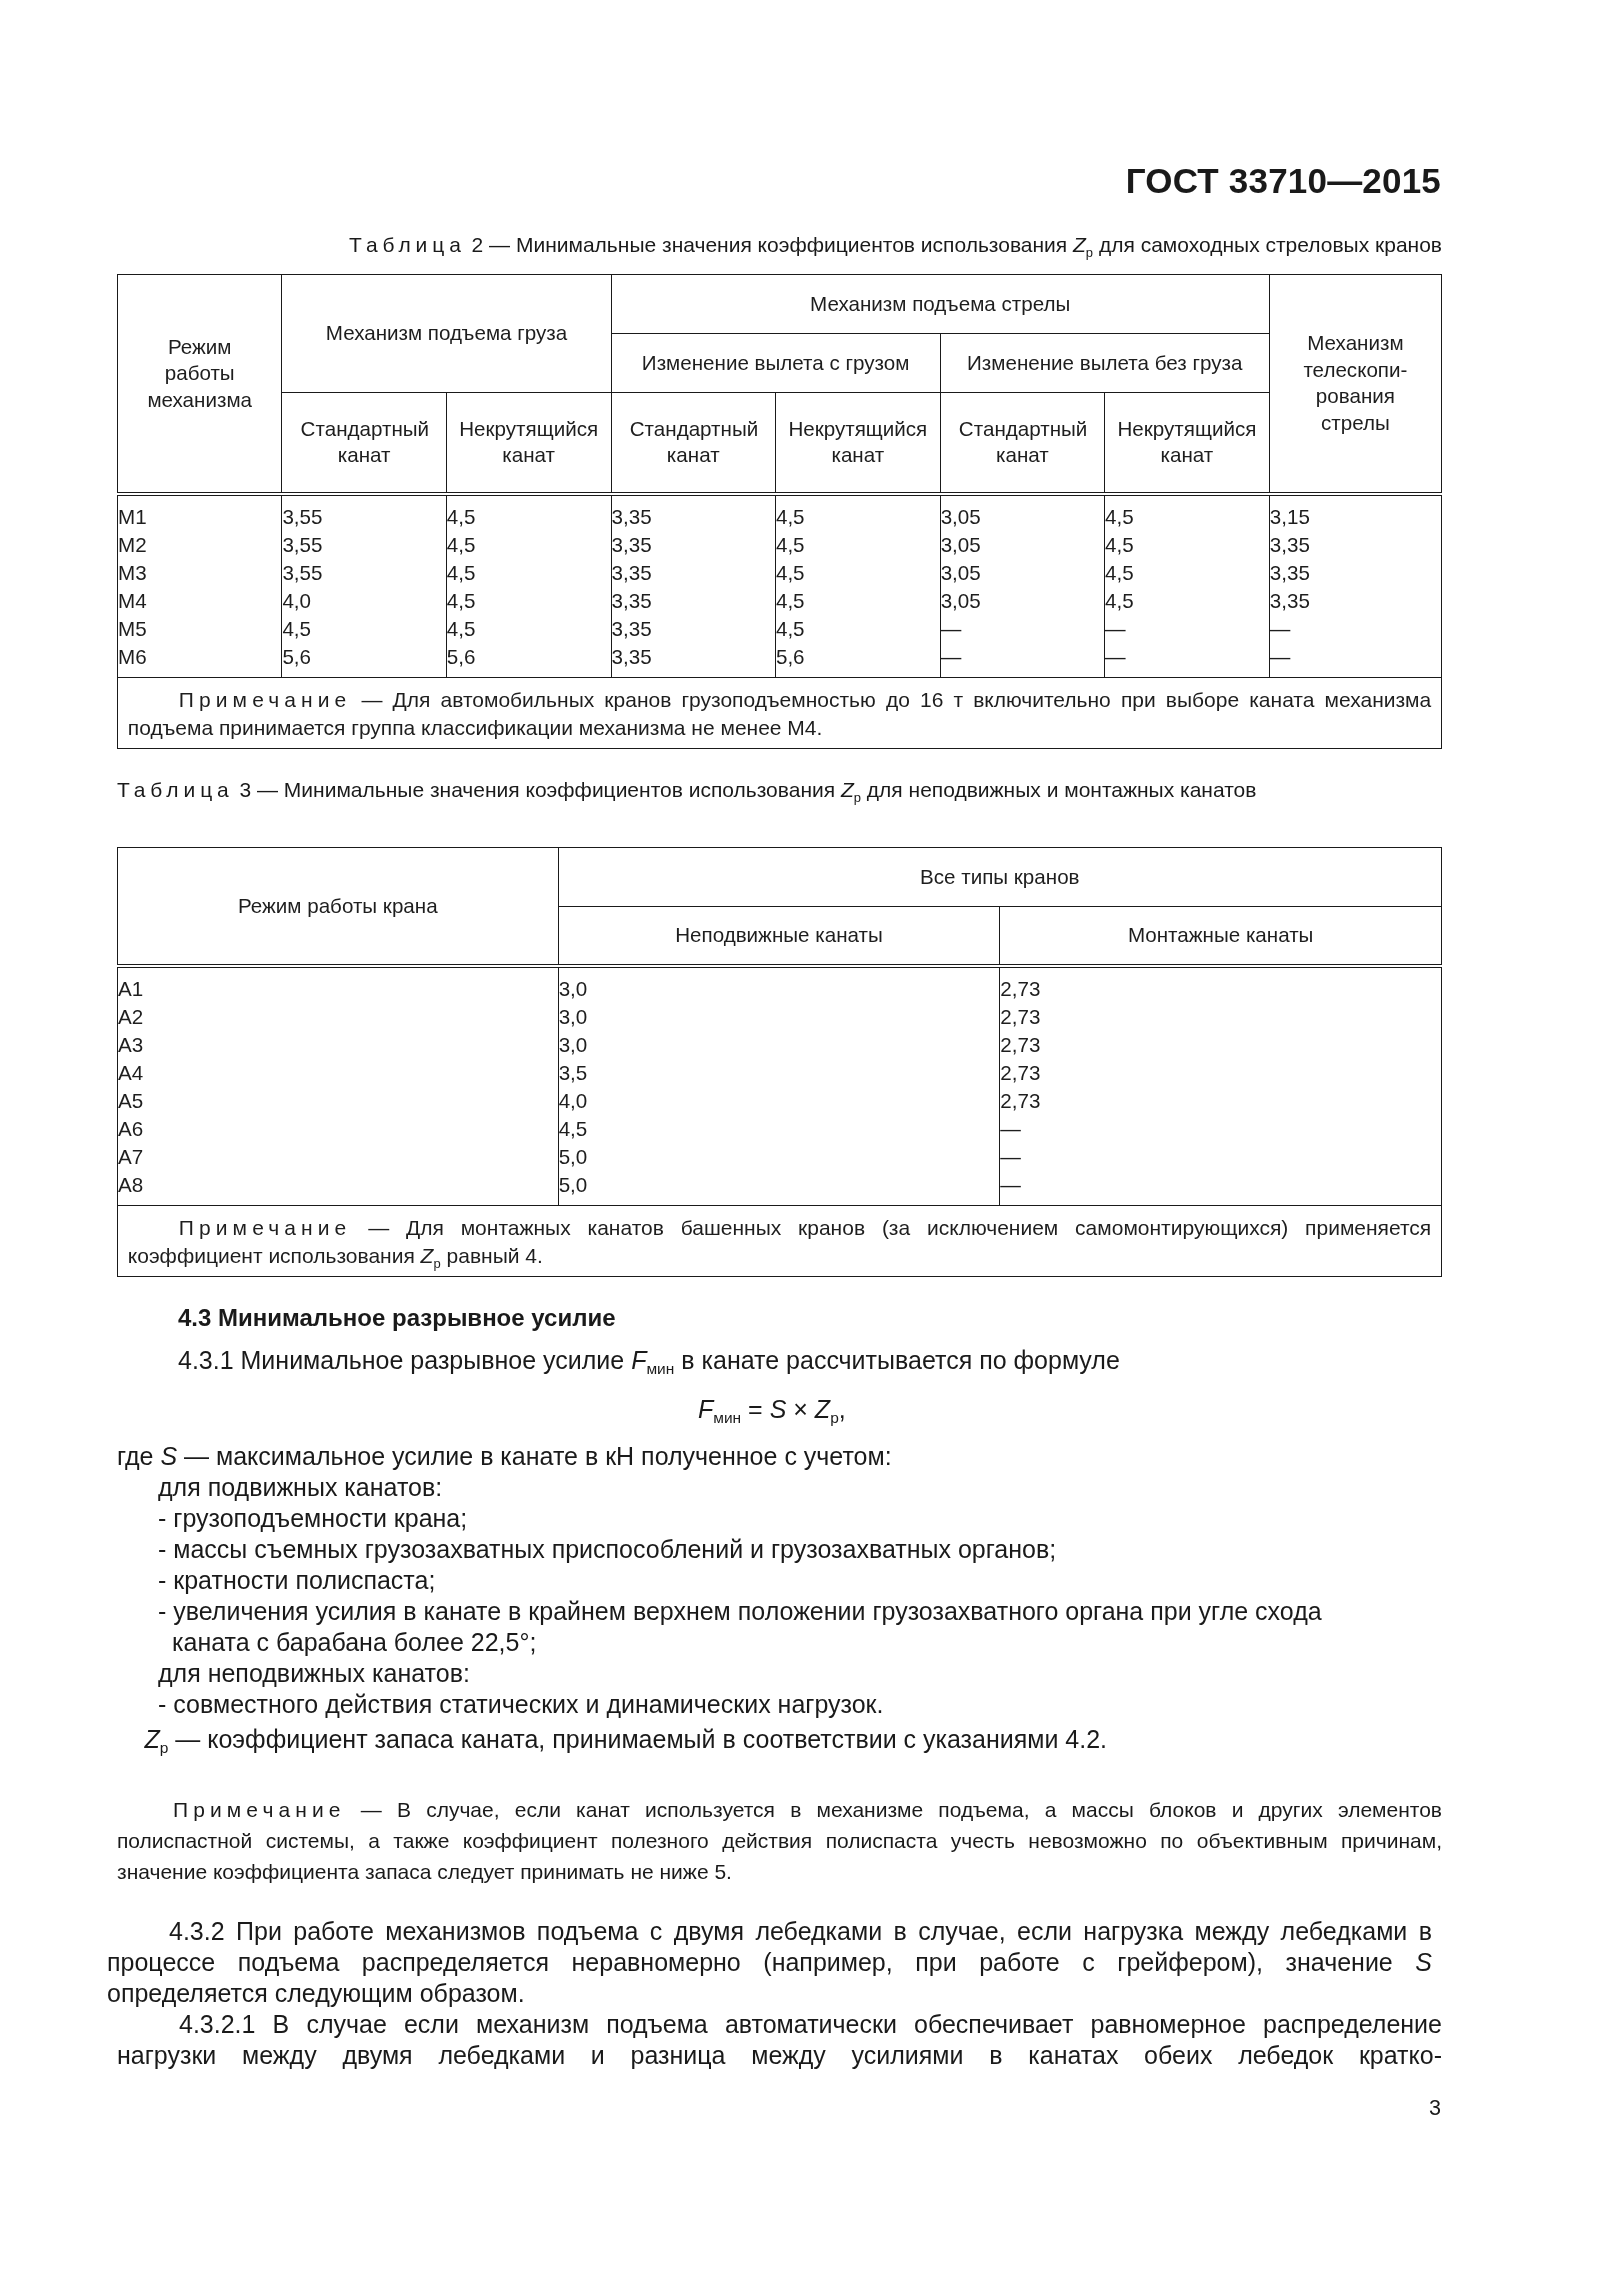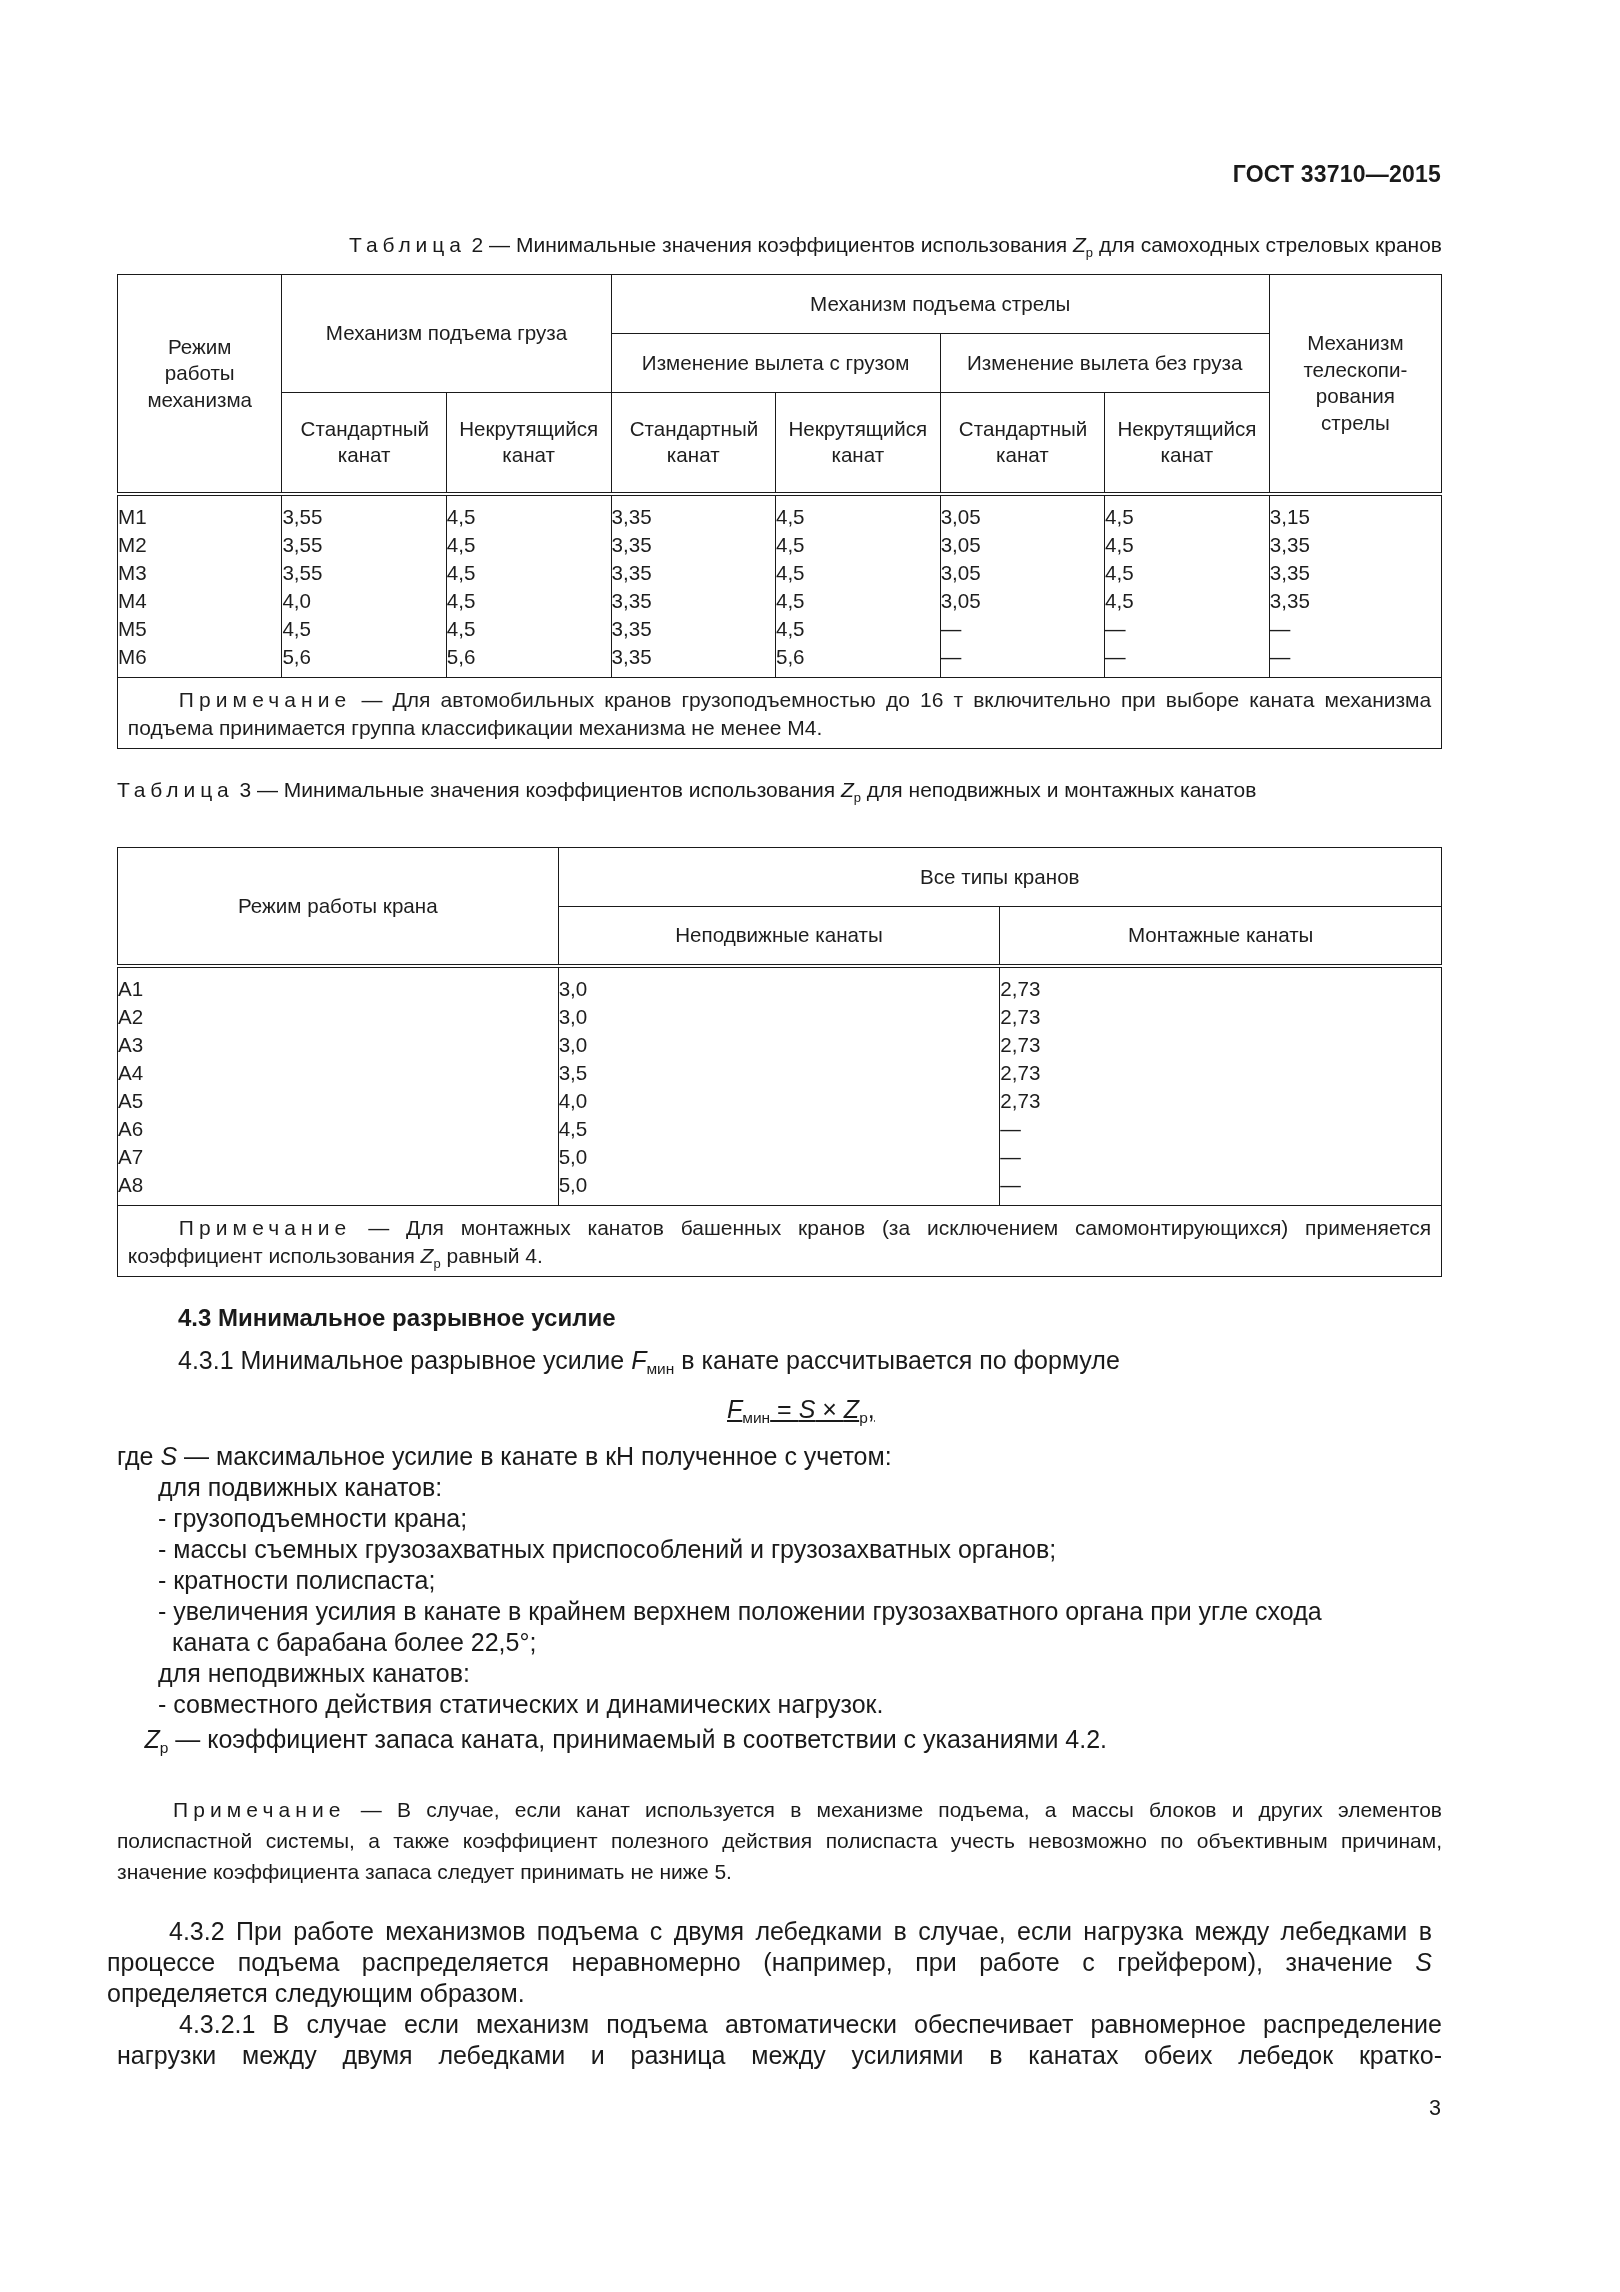--- a/index.html
+++ b/index.html
@@ -1,20 +1,20 @@
 <!DOCTYPE html>
 <html><head>
 <meta charset="utf-8">
 <style>
   html, body { margin: 0; padding: 0; background: #ffffff; }
   body {
     width: 1620px; height: 2293px; position: relative; overflow: hidden;
     font-family: "Liberation Sans", "DejaVu Sans", sans-serif; color: #1a1a1a;
   }
-  .std { position: absolute; right: 179px; top: 161px; font-weight: bold; font-size: 23px; letter-spacing: 0.2px; }
+  .std { position: absolute; right: 179px; top: 161px; font-weight: bold; font-size: 35px; letter-spacing: 0.2px; }
   .caption { position: absolute; left: 117px; font-size: 21px; line-height: 28px; width: 1325px; }
   .caption .sp { letter-spacing: 4.9px; }
   .just { text-align: justify; text-align-last: left; }
   sub { font-size: 0.62em; vertical-align: -0.35em; line-height: 0; }
   i { font-style: italic; }
 
   table.gt { position: absolute; border-collapse: collapse; font-size: 20.6px; color: #1e1e1e; }
   table.gt td, table.gt th { border: 1.6px solid #1a1a1a; vertical-align: middle; font-weight: normal; padding: 0; line-height: 26.5px; }
   table.gt thead tr:last-child th { border-bottom: 4.4px double #1a1a1a; }
   table.gt thead th.rowspan-full { border-bottom: 4.4px double #1a1a1a; }
@@ -201,21 +201,21 @@
     </tr>
   </tbody>
 </table>
 
 <div class="h43">4.3  Минимальное разрывное усилие</div>
 
 <div class="body-text" style="left:178px; top:1345px;">
   <span>4.3.1  Минимальное разрывное усилие </span><i>F</i><sub>мин</sub><span> в канате рассчитывается по формуле</span>
 </div>
 
-<div class="body-text" style="left:727px; top:1394px;text-decoration:underline;">
+<div class="body-text" style="left:698px; top:1394px;">
   <i>F</i><sub>мин</sub><span> = </span><i>S</i><span> × </span><i>Z</i><sub>p</sub><span>,</span>
 </div>
 
 <div class="body-text" style="left:117px; top:1441px; width:1325px;">
   <div><span>где </span><i>S</i><span> — максимальное усилие в канате в кН полученное с учетом:</span></div>
   <div style="padding-left:41px">для подвижных канатов:</div>
   <div style="padding-left:41px">- грузоподъемности крана;</div>
   <div style="padding-left:41px">- массы съемных грузозахватных приспособлений и грузозахватных органов;</div>
   <div style="padding-left:41px">- кратности полиспаста;</div>
   <div style="padding-left:41px">- увеличения усилия в канате в крайнем верхнем положении грузозахватного органа при угле схода</div>

